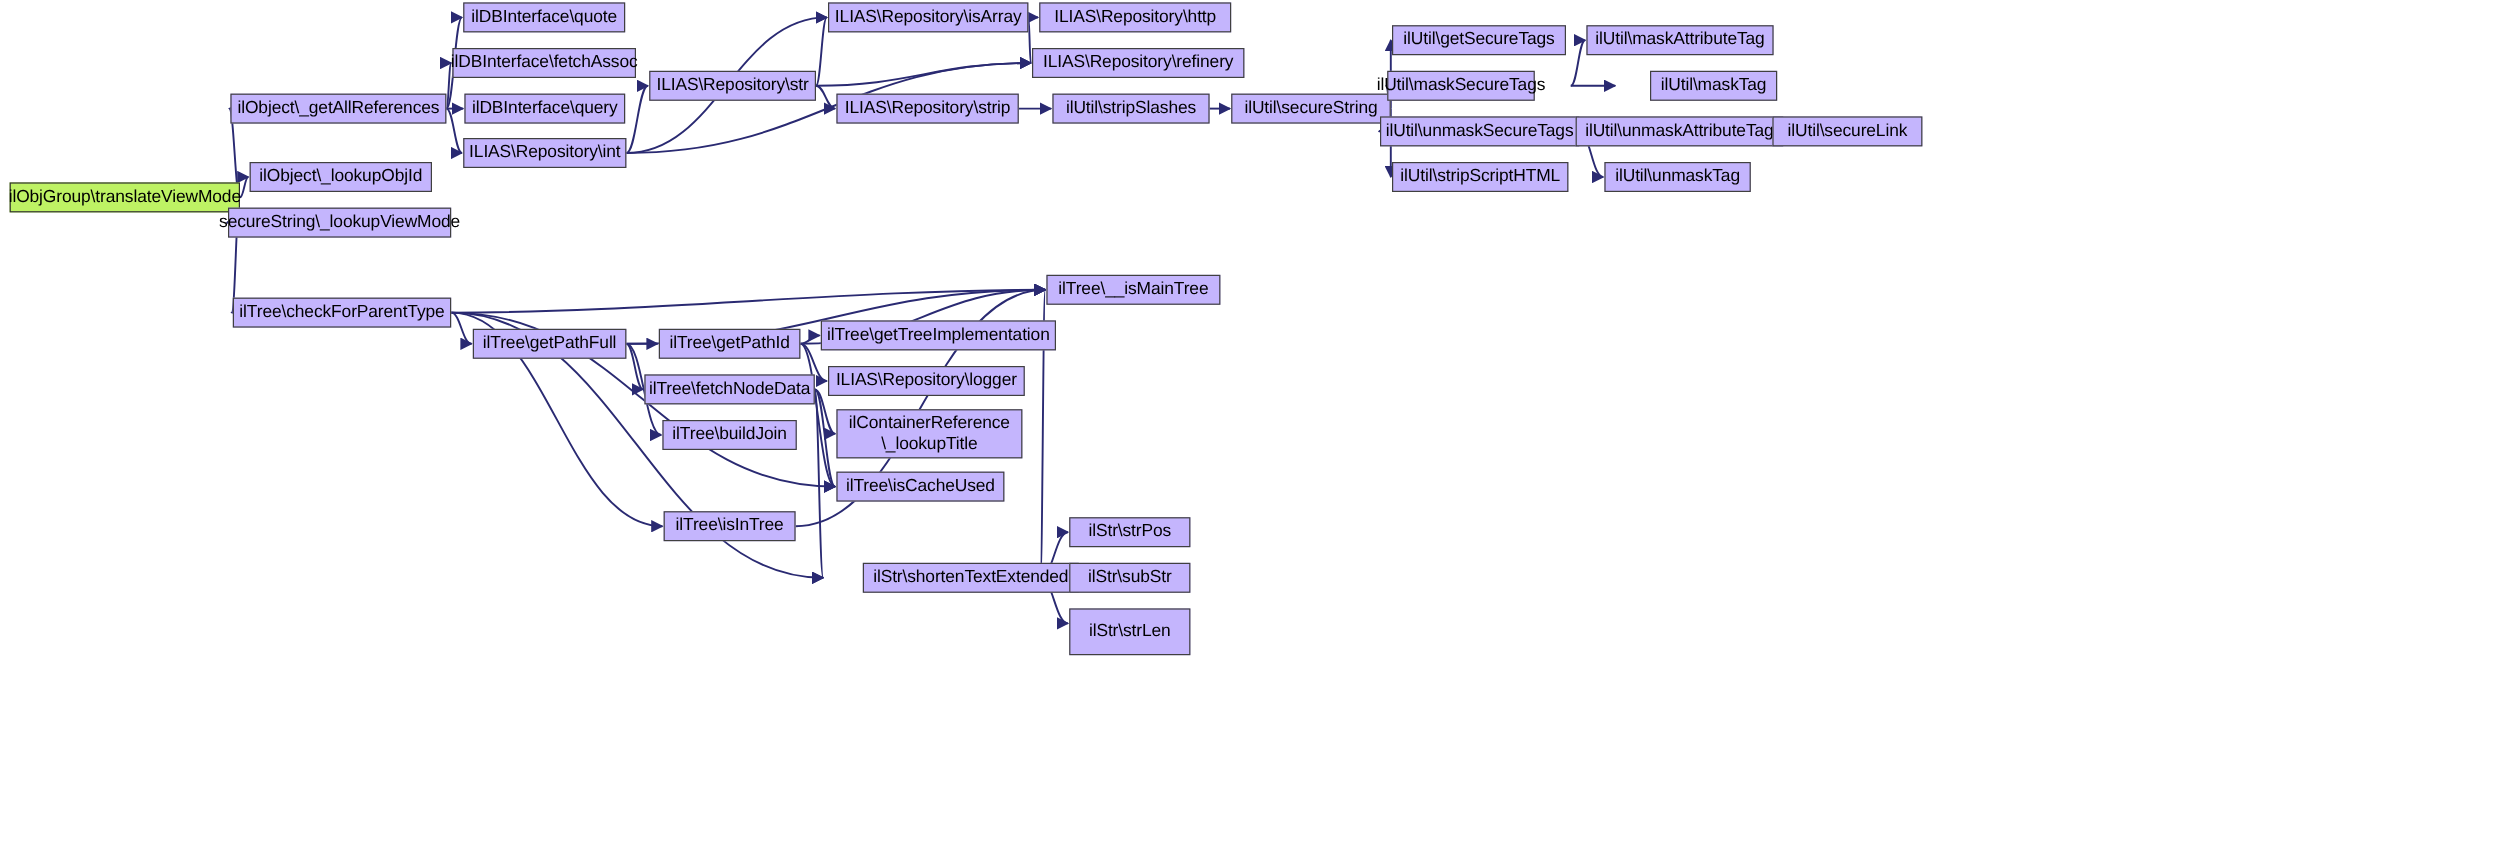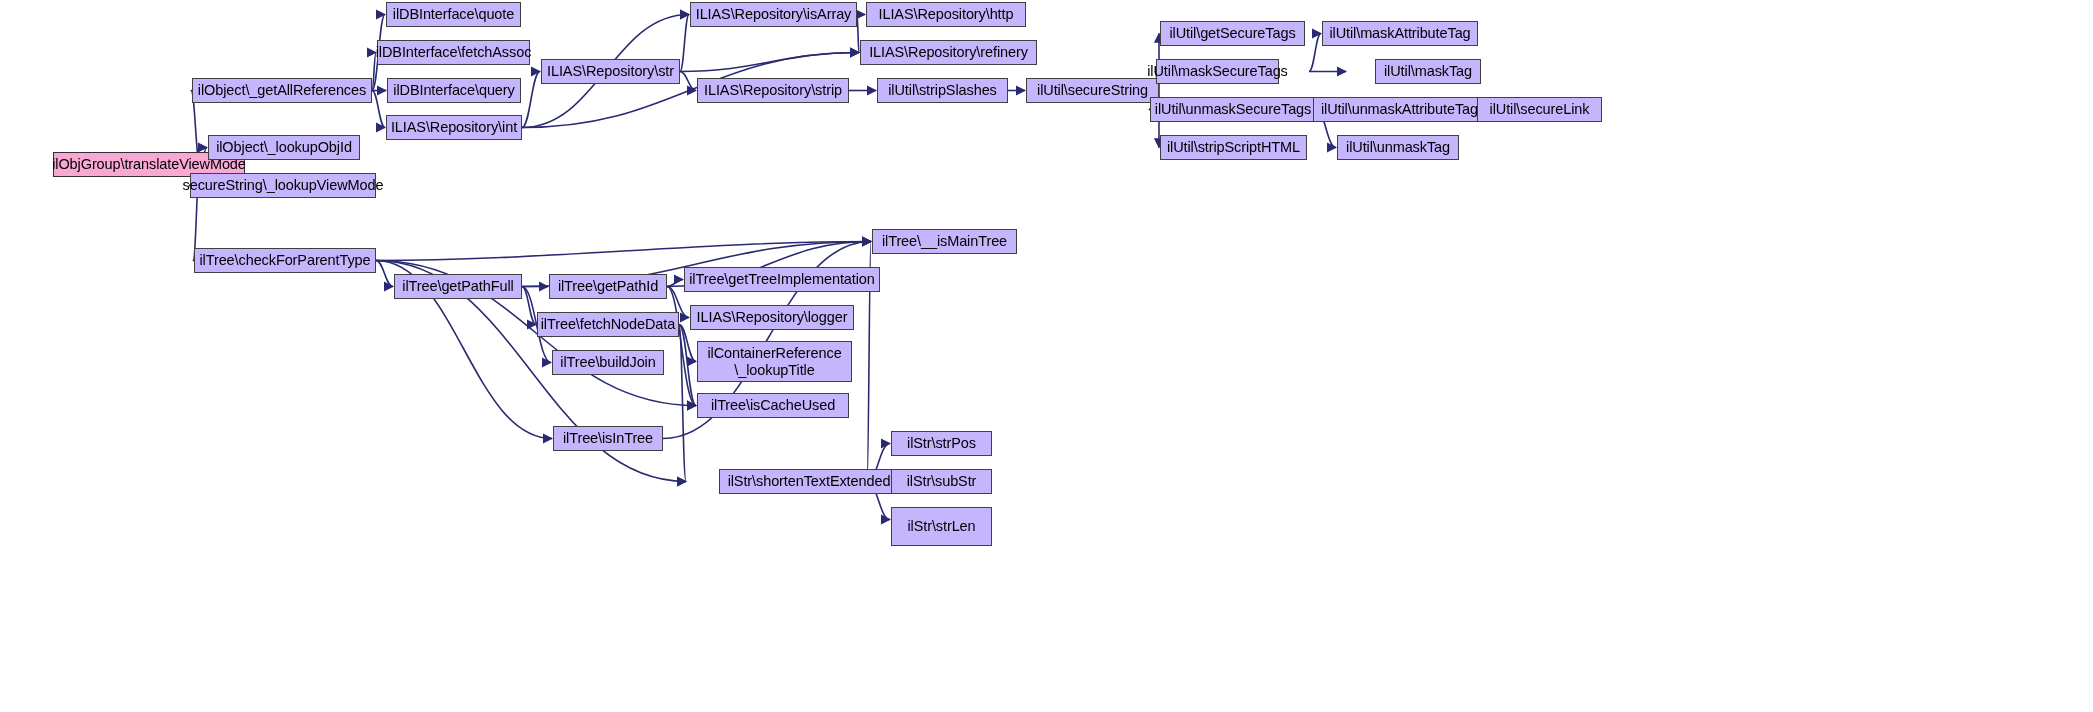--- a/index.html
+++ b/index.html
@@ -33,23 +33,22 @@
     line-height: 1.12;
     display: flex;
     align-items: center;
     justify-content: center;
     text-align: center;
     white-space: pre;
     letter-spacing: -0.1px;
     z-index: 5;
   }
   .node.root {
-    background: #f9a8d4;
+    background: #bef264;
     border-color: #303030;
-    margin-left: 45px;
   }
   .node.two-line {
     white-space: pre-line;
     line-height: 1.15;
   }
 </style>
 </head>
 <body>
 
 <div id="graph-root">
@@ -135,19 +134,19 @@
     <div class="node" style="left: 194px; top: 248px; width: 182px; height: 25px;">ilTree\checkForParentType</div>
     <div class="node" style="left: 394px; top: 274px; width: 128px; height: 25px;">ilTree\getPathFull</div>
     <div class="node" style="left: 549px; top: 274px; width: 118px; height: 25px;">ilTree\getPathId</div>
     <div class="node" style="left: 537px; top: 312px; width: 142px; height: 25px;">ilTree\fetchNodeData</div>
     <div class="node" style="left: 552px; top: 350px; width: 112px; height: 25px;">ilTree\buildJoin</div>
     <div class="node" style="left: 553px; top: 426px; width: 110px; height: 25px;">ilTree\isInTree</div>
     <div class="node" style="left: 684px; top: 267px; width: 196px; height: 25px;">ilTree\getTreeImplementation</div>
     <div class="node" style="left: 690px; top: 305px; width: 164px; height: 25px;">ILIAS\Repository\logger</div>
     <div class="node two-line" style="left: 697px; top: 341px; width: 155px; height: 41px;">ilContainerReference
 \_lookupTitle</div>
-    <div class="node" style="left: 697px; top: 393px; width: 152px; height: 25px;">ilTree\isCacheUsed</div>
+    <div class="node" style="left: 697px; top: 393px; width: 140px; height: 25px;">ilTree\isCacheUsed</div>
     <div class="node" style="left: 872px; top: 229px; width: 145px; height: 25px;">ilTree\__isMainTree</div>
     <div class="node" style="left: 687px; top: 469px; width: 180px; height: 25px; margin-left: 32px;">ilStr\shortenTextExtended</div>
     <div class="node" style="left: 891px; top: 431px; width: 101px; height: 25px;">ilStr\strPos</div>
     <div class="node" style="left: 891px; top: 469px; width: 101px; height: 25px;">ilStr\subStr</div>
     <div class="node" style="left: 891px; top: 507px; width: 101px; height: 39px;">ilStr\strLen</div>
   </div>
 
 </body></html>

